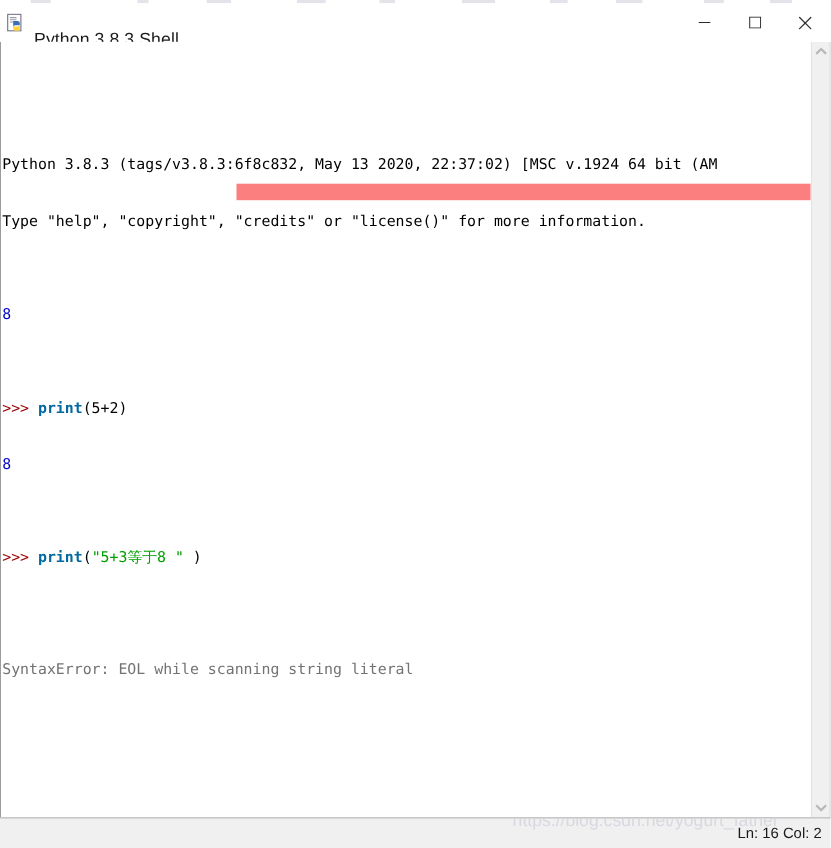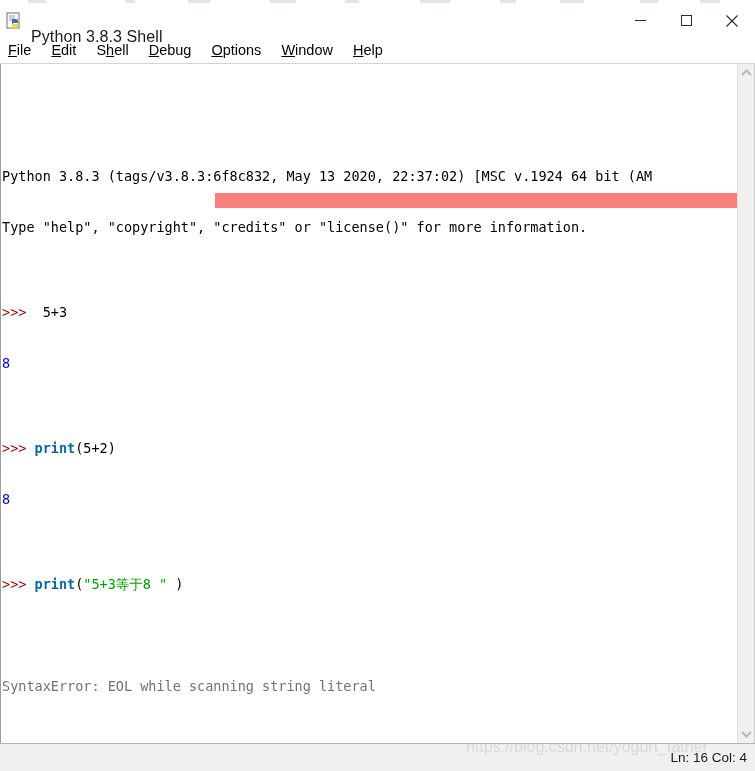--- a/index.html
+++ b/index.html
@@ -233,42 +233,32 @@
       </div>
       <div class="win-btn">
         <svg width="12" height="12" viewBox="0 0 12 12">
           <line x1="0.5" y1="0.5" x2="11.5" y2="11.5" stroke="#2b2b2b" stroke-width="1.1"></line>
           <line x1="11.5" y1="0.5" x2="0.5" y2="11.5" stroke="#2b2b2b" stroke-width="1.1"></line>
         </svg>
       </div>
     </div>
   </div>
 
-  <div class="menubar">
-    <span class="menu-item"><u>F</u><span></span>ile</span>
-    <span class="menu-item"><u>E</u>dit</span>
-    <span class="menu-item">S<u>h</u>ell</span>
-    <span class="menu-item"><u>D</u>ebug</span>
-    <span class="menu-item"><u>O</u>ptions</span>
-    <span class="menu-item"><u>W</u>indow</span>
-    <span class="menu-item"><u>H</u>elp</span>
-  </div>
 
   <div class="body-row">
 
     <div class="shell-text">
 
       
       <div class="hl-bar" style="left:214px; top:129px; right:0;"></div>
 
       <div class="shell-line"><span class="c-plain">Python 3.8.3 (tags/v3.8.3:6f8c832, May 13 2020, 22:37:02) [MSC v.1924 64 bit (AM</span></div>
       <div class="shell-line"><span class="c-plain">Type "help", "copyright", "credits" or "license()" for more information.</span></div>
 
       
-      <div class="shell-line"><span class="c-prompt">&gt;&gt;&gt; </span><span class="c-plain"> 5+3</span></div>
       <div class="shell-line"><span class="c-output">8</span></div>
 
       
       <div class="shell-line"><span class="c-prompt">&gt;&gt;&gt; </span><span class="c-builtin">print</span><span class="c-plain">(5+2)</span></div>
       <div class="shell-line"><span class="c-output">8</span></div>
 
       
       <div class="shell-line"><span class="c-prompt">&gt;&gt;&gt; </span><span class="c-builtin">print</span><span class="c-plain">(</span><span class="c-string">"5+3等于8 "</span><span class="c-plain"> )</span></div>
       <div class="shell-line"></div>
       <div class="shell-line"><span class="c-error">SyntaxError: EOL while scanning string literal</span></div>
@@ -301,16 +291,16 @@
         <svg width="11" height="8" viewBox="0 0 11 8">
           <polyline points="1,2 5.5,6.5 10,2" fill="none" stroke="#b8b8b8" stroke-width="2"></polyline>
         </svg>
       </div>
     </div>
 
   </div>
 
   <div class="statusbar">
     <span class="watermark">https://blog.csdn.net/yogurt_father</span>
-    <span class="status-pos">Ln: 16  Col: 4</span>
+    <span class="status-pos">Ln: 16  Col: 2</span>
   </div>
 
 </div>
 
 </body></html>

